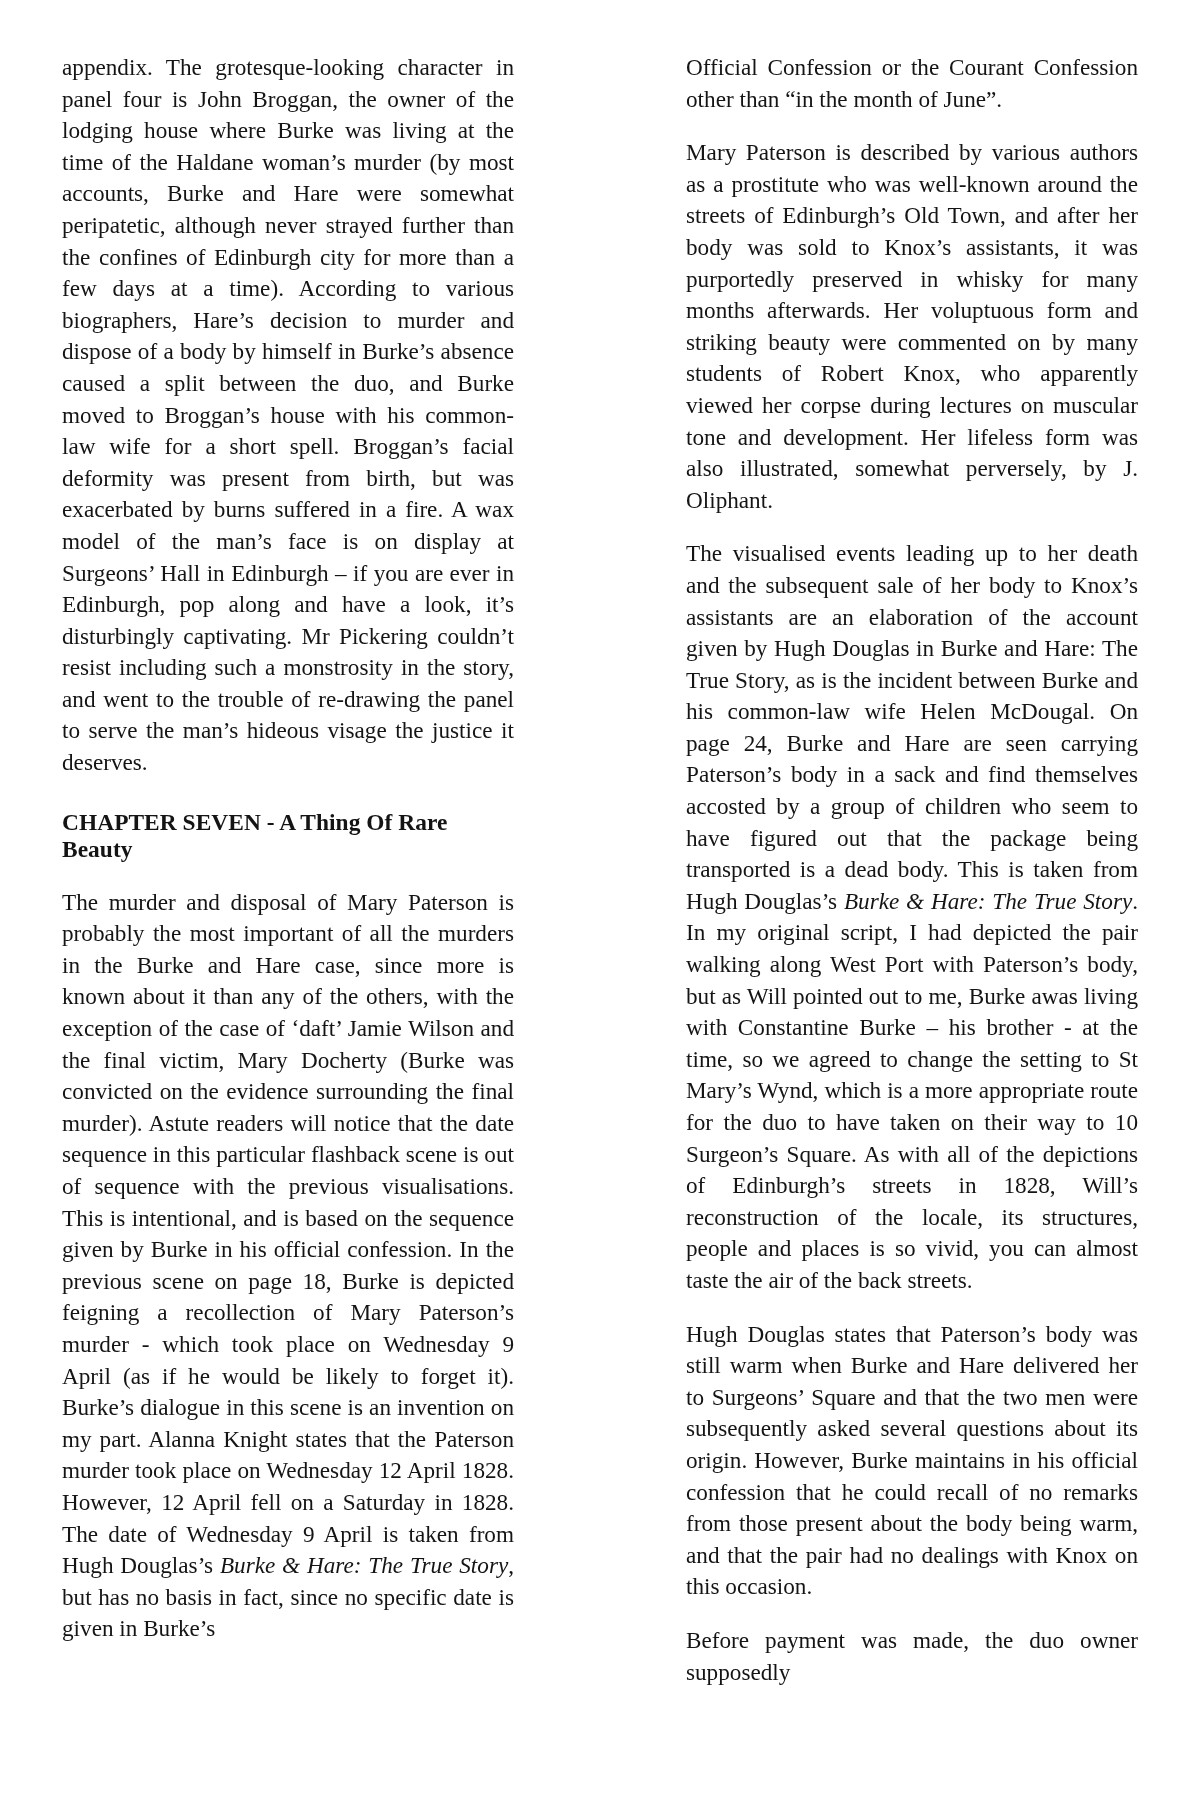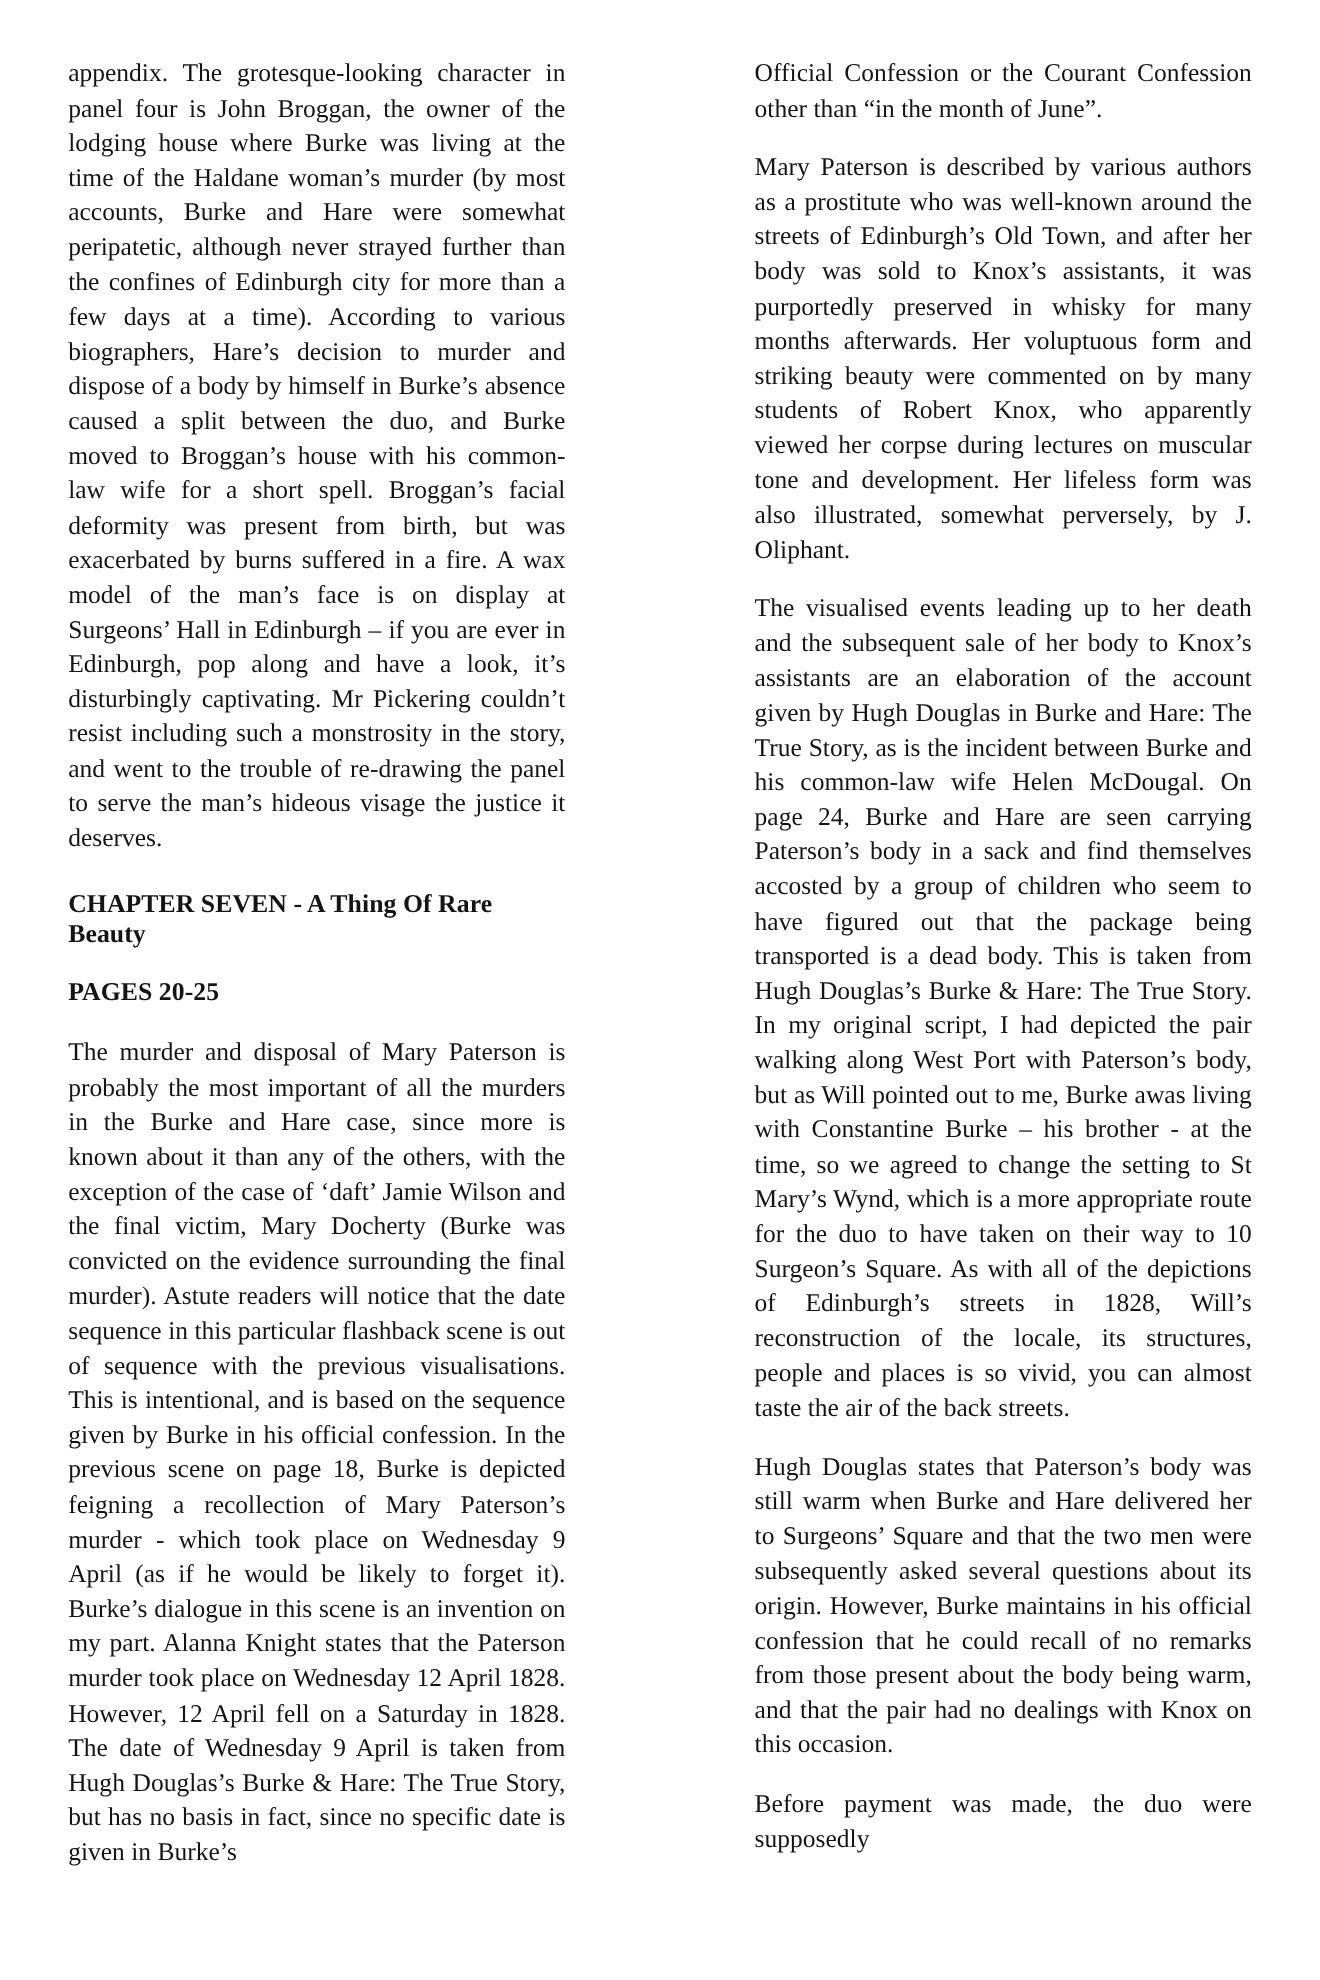--- a/index.html
+++ b/index.html
@@ -60,40 +60,40 @@
   }
   h3.subheading {
     margin: 0 0 24px 0;
     font-size: 23.4px;
     line-height: 31.6px;
     font-weight: bold;
     text-align: left;
     letter-spacing: 0.05px;
   }
   .ital {
+    font-style: italic;
   }
 </style>
 </head>
 <body>
 
 <div id="page">
   <div id="columns">
 
     <div class="column left">
       <p class="body"><span>appendix. The grotesque-looking character in panel four is John Broggan, the owner of the lodging house where Burke was living at the time of the Haldane woman’s murder (by most accounts, Burke and Hare were somewhat peripatetic, although never strayed further than the confines of Edinburgh city for more than a few days at a time). According to various biographers, Hare’s decision to murder and dispose of a body by himself in Burke’s absence caused a split between the duo, and Burke moved to Broggan’s house with his common-law wife for a short spell. Broggan’s facial deformity was present from birth, but was exacerbated by burns suffered in a fire. A wax model of the man’s face is on display at Surgeons’ Hall in Edinburgh – if you are ever in Edinburgh, pop along and have a look, it’s disturbingly captivating. Mr Pickering couldn’t resist including such a monstrosity in the story, and went to the trouble of re-drawing the panel to serve the man’s hideous visage the justice it deserves.</span></p>
 
       <h2 class="heading">CHAPTER SEVEN - A Thing Of Rare Beauty</h2>
 
-      <h3 class="subheading">PAGES 20-25</h3>
 
       <p class="body"><span>The murder and disposal of Mary Paterson is probably the most important of all the murders in the Burke and Hare case, since more is known about it than any of the others, with the exception of the case of ‘daft’ Jamie Wilson and the final victim, Mary Docherty (Burke was convicted on the evidence surrounding the final murder). Astute readers will notice that the date sequence in this particular flashback scene is out of sequence with the previous visualisations. This is intentional, and is based on the sequence given by Burke in his official confession. In the previous scene on page 18, Burke is depicted feigning a recollection of Mary Paterson’s murder - which took place on Wednesday 9 April (as if he would be likely to forget it). Burke’s dialogue in this scene is an invention on my part. Alanna Knight states that the Paterson murder took place on Wednesday 12 April 1828. However, 12 April fell on a Saturday in 1828. The date of Wednesday 9 April is taken from Hugh Douglas’s </span><span class="ital">Burke &amp; Hare: The True Story</span><span>, but has no basis in fact, since no specific date is given in Burke’s</span></p>
     </div>
 
     <div class="column right">
       <p class="body"><span>Official Confession or the Courant Confession other than “in the month of June”.</span></p>
       <p class="body"><span>Mary Paterson is described by various authors as a prostitute who was well-known around the streets of Edinburgh’s Old Town, and after her body was sold to Knox’s assistants, it was purportedly preserved in whisky for many months afterwards. Her voluptuous form and striking beauty were commented on by many students of Robert Knox, who apparently viewed her corpse during lectures on muscular tone and development. Her lifeless form was also illustrated, somewhat perversely, by J. Oliphant.</span></p>
       <p class="body"><span>The visualised events leading up to her death and the subsequent sale of her body to Knox’s assistants are an elaboration of the account given by Hugh Douglas in Burke and Hare: The True Story, as is the incident between Burke and his common-law wife Helen McDougal. On page 24, Burke and Hare are seen carrying Paterson’s body in a sack and find themselves accosted by a group of children who seem to have figured out that the package being transported is a dead body. This is taken from Hugh Douglas’s </span><span class="ital">Burke &amp; Hare: The True Story</span><span>. In my original script, I had depicted the pair walking along West Port with Paterson’s body, but as Will pointed out to me, Burke awas living with Constantine Burke – his brother - at the time, so we agreed to change the setting to St Mary’s Wynd, which is a more appropriate route for the duo to have taken on their way to 10 Surgeon’s Square. As with all of the depictions of Edinburgh’s streets in 1828, Will’s reconstruction of the locale, its structures, people and places is so vivid, you can almost taste the air of the back streets.</span></p>
       <p class="body"><span>Hugh Douglas states that Paterson’s body was still warm when Burke and Hare delivered her to Surgeons’ Square and that the two men were subsequently asked several questions about its origin. However, Burke maintains in his official confession that he could recall of no remarks from those present about the body being warm, and that the pair had no dealings with Knox on this occasion.</span></p>
-      <p class="body"><span>Before payment was made, the duo were supposedly</span></p>
+      <p class="body"><span>Before payment was made, the duo owner supposedly</span></p>
     </div>
 
   </div>
 </div>
 
 </body></html>

